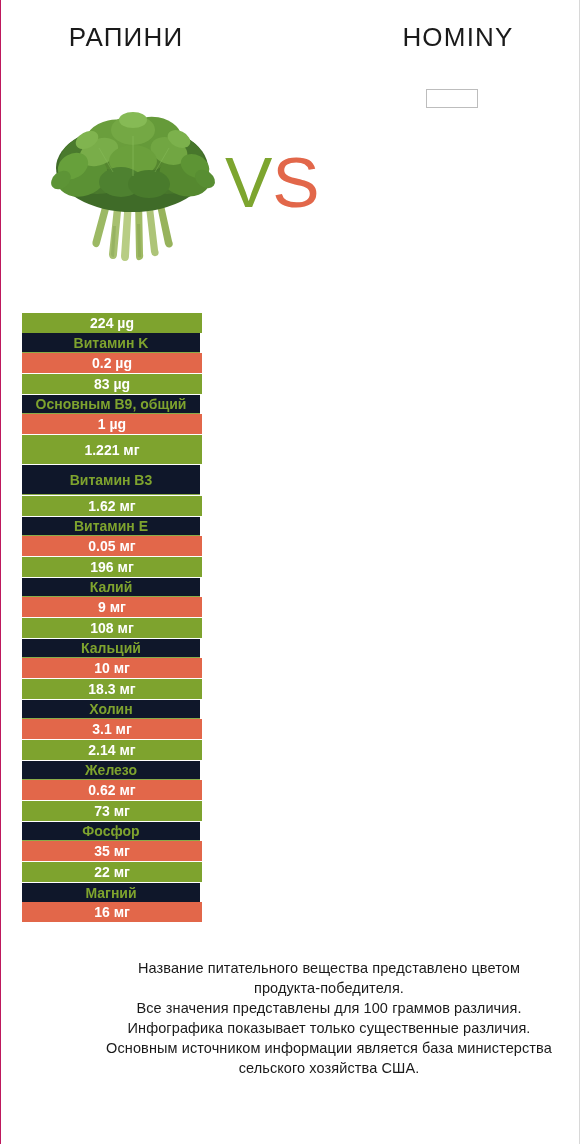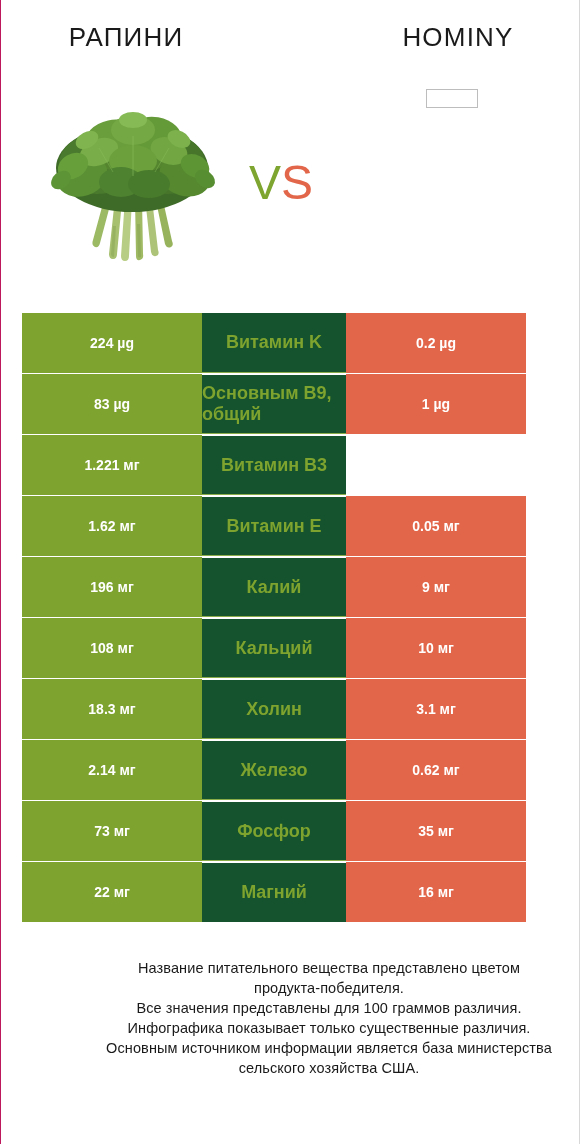--- a/index.html
+++ b/index.html
@@ -77,63 +77,64 @@
     width: 52px;
     height: 19px;
     border: 1px solid #bdbdbd;
     background: #ffffff;
     box-sizing: border-box;
   }
 
   
   .vs {
     position: absolute;
-    left: 248px;
+    left: 224px;
     top: 76px;
-    font-size: 48px;
+    font-size: 71px;
     font-weight: 400;
     line-height: 70px;
     letter-spacing: 0px;
     white-space: nowrap;
   }
   .vs .v { color: #7da52f; }
   .vs .s { color: #e2674a; }
 
   
   .table {
     position: absolute;
     left: 21px;
     top: 313px;
     width: 538px;
   }
   .row {
     display: flex;
     width: 538px;
     height: 60px;
     margin-bottom: 1px;
+    flex-direction: column;
   }
   .cell {
     display: flex;
     align-items: center;
     justify-content: center;
     height: 60px;
     font-size: 14px;
     font-weight: bold;
     box-sizing: border-box;
   }
   .cell-left {
     width: 180px;
     background: #7ea32e;
     color: #ffffff;
   }
   .cell-mid {
-    width: 144px;
-    background: #14532d;
+    width: 178px;
+    background: #0f172a;
     color: #7ea32e;
-    font-size: 18px;
+    font-size: 14px;
     border-top: 1px solid #ffffff;
     border-bottom: 1px solid #8aac48;
   }
   .row:first-child .cell-mid { border-top: none; }
   .row:last-child .cell-mid { border-bottom: none; }
   .cell-right {
     width: 180px;
     background: #e2674a;
     color: #ffffff;
   }

